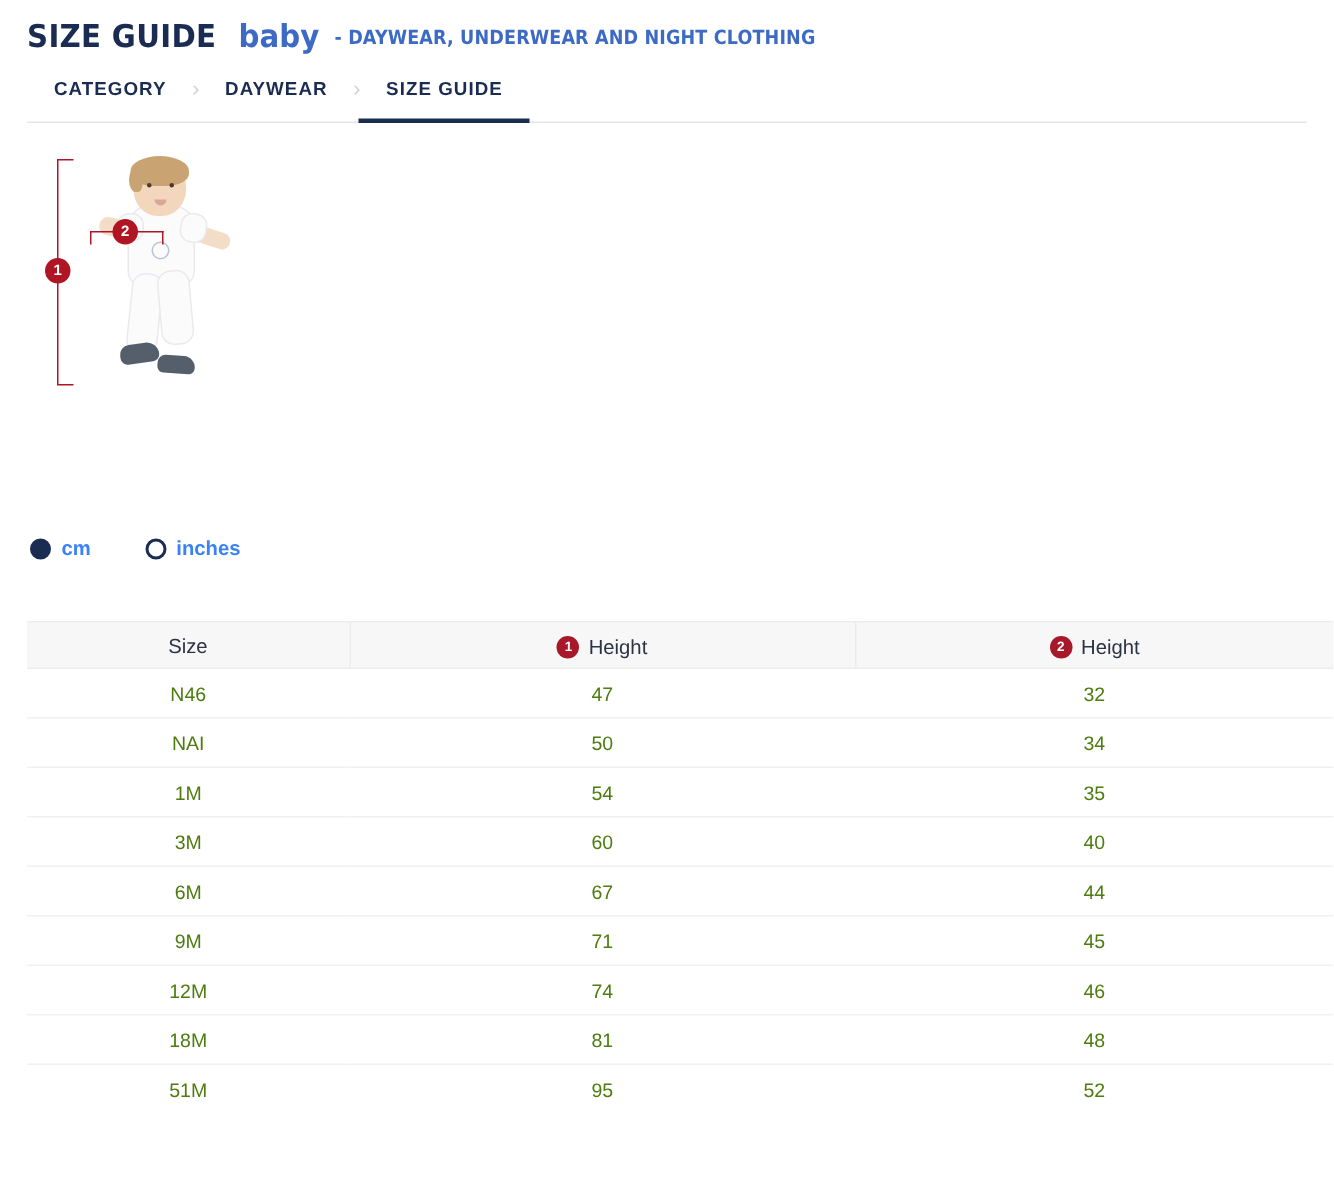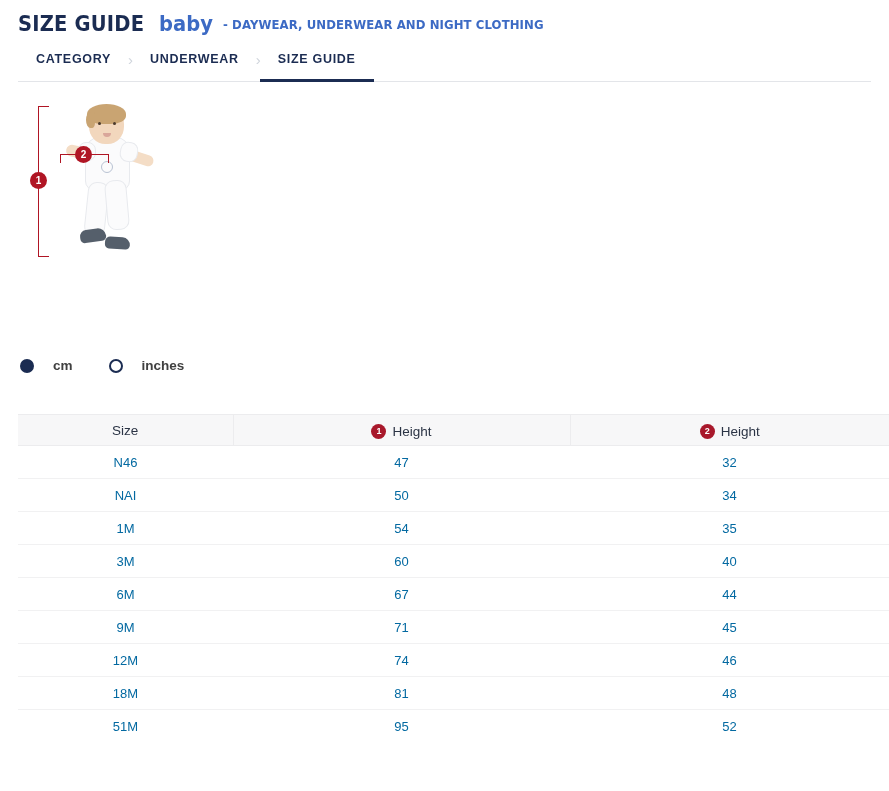--- a/index.html
+++ b/index.html
@@ -364,24 +364,24 @@
     width: 14px;
     height: 14px;
     border-radius: 50%;
     border: 2px solid #1b2c52;
     box-sizing: border-box;
   }
   .radio.checked {
     background: #1b2c52;
   }
   .unit-label {
-    margin-left: 19px;
+    margin-left: 7px;
     font-size: 13.5px;
     font-weight: bold;
-    color: #404040;
+    color: #3b82f6;
   }
 
   
   .size-table {
     position: absolute;
     left: 18px;
     top: 414px;
     width: 871px;
     border-collapse: collapse;
     table-layout: fixed;
@@ -394,21 +394,21 @@
     height: 30px;
     padding: 0;
     text-align: center;
     border-top: 1px solid #ececee;
     border-bottom: 1px solid #ececee;
     border-right: 1px solid #ececee;
   }
   .size-table th:last-child { border-right: none; }
   .size-table td {
     font-size: 13px;
-    color: #0369a1;
+    color: #4d7c0f;
     height: 32px;
     padding: 0;
     text-align: center;
     border-bottom: 1px solid #f1f1f2;
   }
   .size-table tbody tr:last-child td { border-bottom: none; }
   .col-size { width: 215px; }
   .col-height { width: 337px; }
   .col-chest { width: 319px; }
   .th-inner {
@@ -434,21 +434,21 @@
 
 <div class="page-header">
   <div class="title-line">
     <span class="title-main">SIZE GUIDE</span><span class="title-sub-word">baby</span><span class="title-desc">- DAYWEAR, UNDERWEAR AND NIGHT CLOTHING</span>
   </div>
 </div>
 
 <div class="tabs">
   <div class="tab first">CATEGORY</div>
   <div class="tab-sep">›</div>
-  <div class="tab">UNDERWEAR</div>
+  <div class="tab">DAYWEAR</div>
   <div class="tab-sep">›</div>
   <div class="tab active">SIZE GUIDE</div>
 </div>
 
 <div class="figure-area">
   <div class="figure-box">
 
     <div class="baby">
       <div class="b-hair"></div>
       <div class="b-hair2"></div>

